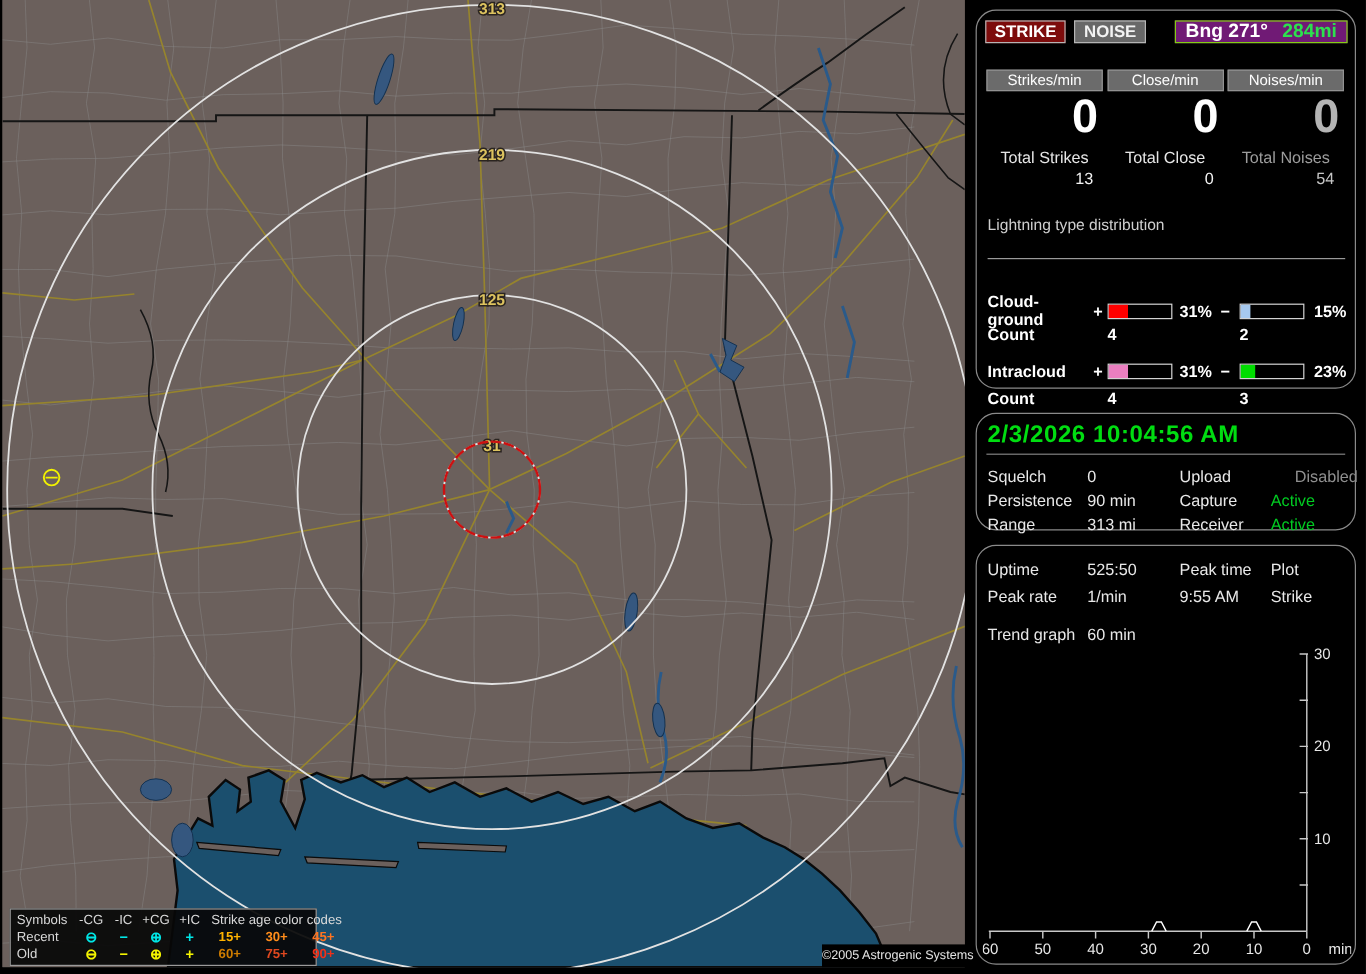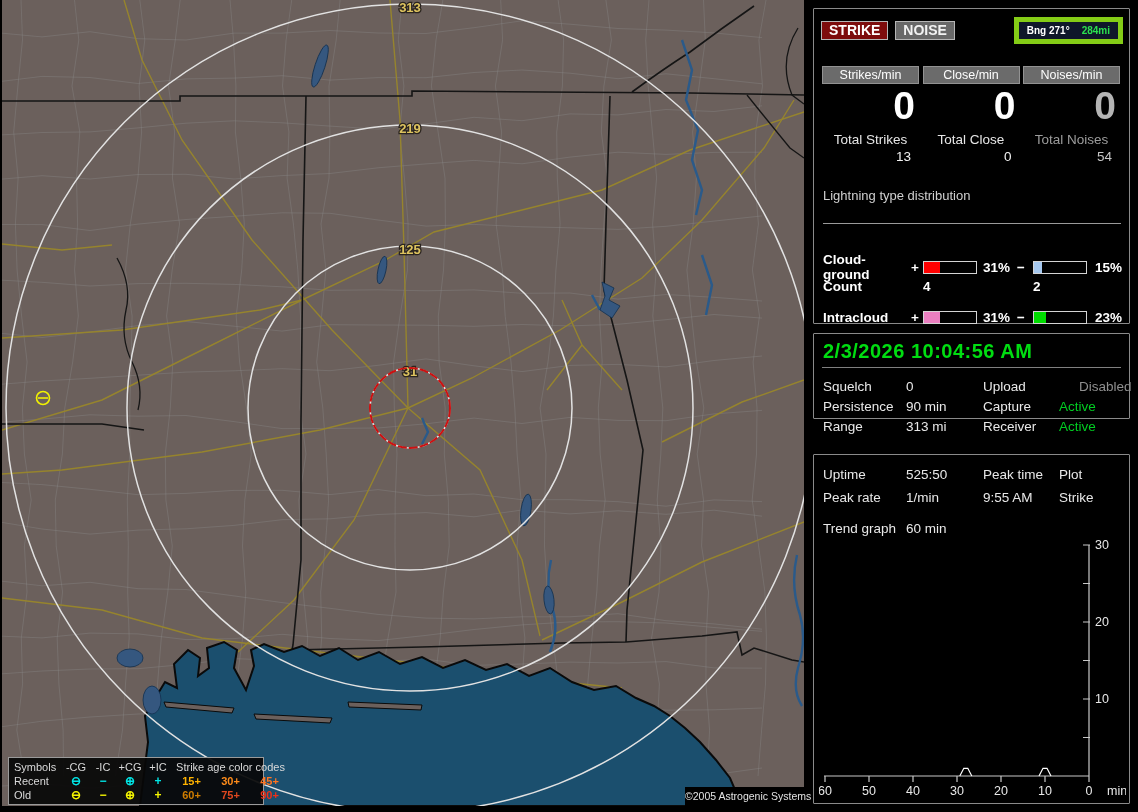--- a/index.html
+++ b/index.html
@@ -13,31 +13,31 @@
   .lg-grid{display:grid;grid-template-columns:50px 28px 26px 28px 28px 39px 39px 39px;align-items:center;}
   .lg-grid span{text-align:center;white-space:nowrap;}
   .lg-grid .lft{text-align:left;padding-left:2px;}
   .lg-age-hdr{grid-column:6 / span 3;text-align:center;}
   .lg-sym{font-size:12px;font-weight:bold;}
   .lg-age{font-weight:bold;}
   #copyright{position:absolute;left:683px;top:787px;width:121px;height:19px;background:#000;
              color:#e3e3e3;font-size:10.5px;line-height:19px;text-align:center;white-space:nowrap;}
   
   .panel{position:absolute;left:813px;width:317px;background:#000;border:1px solid #8a8a8a;
-         border-radius:1px;box-sizing:border-box;color:#e8e8e8;}
+         border-radius:17px;box-sizing:border-box;color:#e8e8e8;}
   #panel-top{top:8px;height:316px;}
-  #panel-mid{top:333px;height:86px;}
+  #panel-mid{top:344px;height:98px;}
   #panel-bot{top:454px;height:350px;}
   
   .toolbar{display:flex;align-items:center;margin:8px 6px 0 7px;gap:7px;}
   .btn{font-weight:bold;font-size:14px;padding:0 7px;line-height:17px;border:1px solid #b5b5b5;cursor:default;}
   .btn-strike{background:#7d0c0c;color:#fff;}
   .btn-noise{background:#686868;color:#f2f2f2;}
-  .bng-box{margin-left:auto;border:5px solid #84cc16;background:#0f172a;display:flex;gap:12px;
-           padding:0 8px;font-weight:bold;font-size:10px;line-height:17px;}
+  .bng-box{margin-left:auto;border:1px solid #84cc16;background:#701a75;display:flex;gap:12px;
+           padding:0 8px;font-weight:bold;font-size:16px;line-height:17px;}
   .bng-label{color:#fff;}
   
   #counters{display:flex;justify-content:space-between;margin:22px 9px 0 8px;}
   .counter-col{width:97px;display:flex;flex-direction:column;}
   .chip{background:#6b6b6b;border:1px solid #929292;color:#fdfdfd;font-size:12.5px;
         text-align:center;line-height:16px;}
   .rate{font-size:39px;font-weight:bold;text-align:right;line-height:1.0;margin-top:2px;padding-right:4px;}
   .total-label{font-size:13.5px;text-align:center;margin-top:7px;}
   .total-value{font-size:13.5px;text-align:right;padding-right:8px;margin-top:2px;}
   

